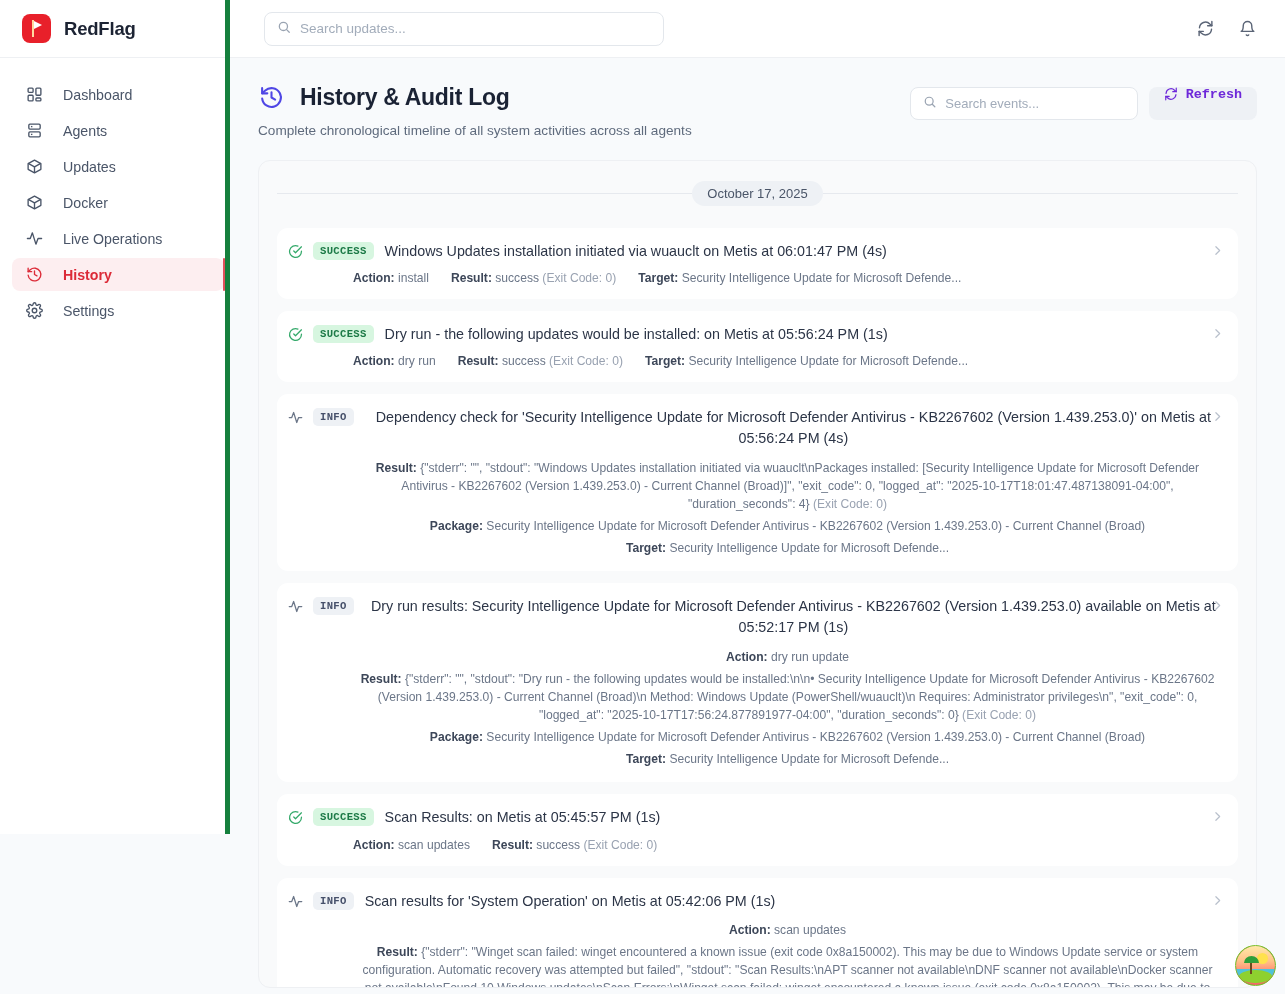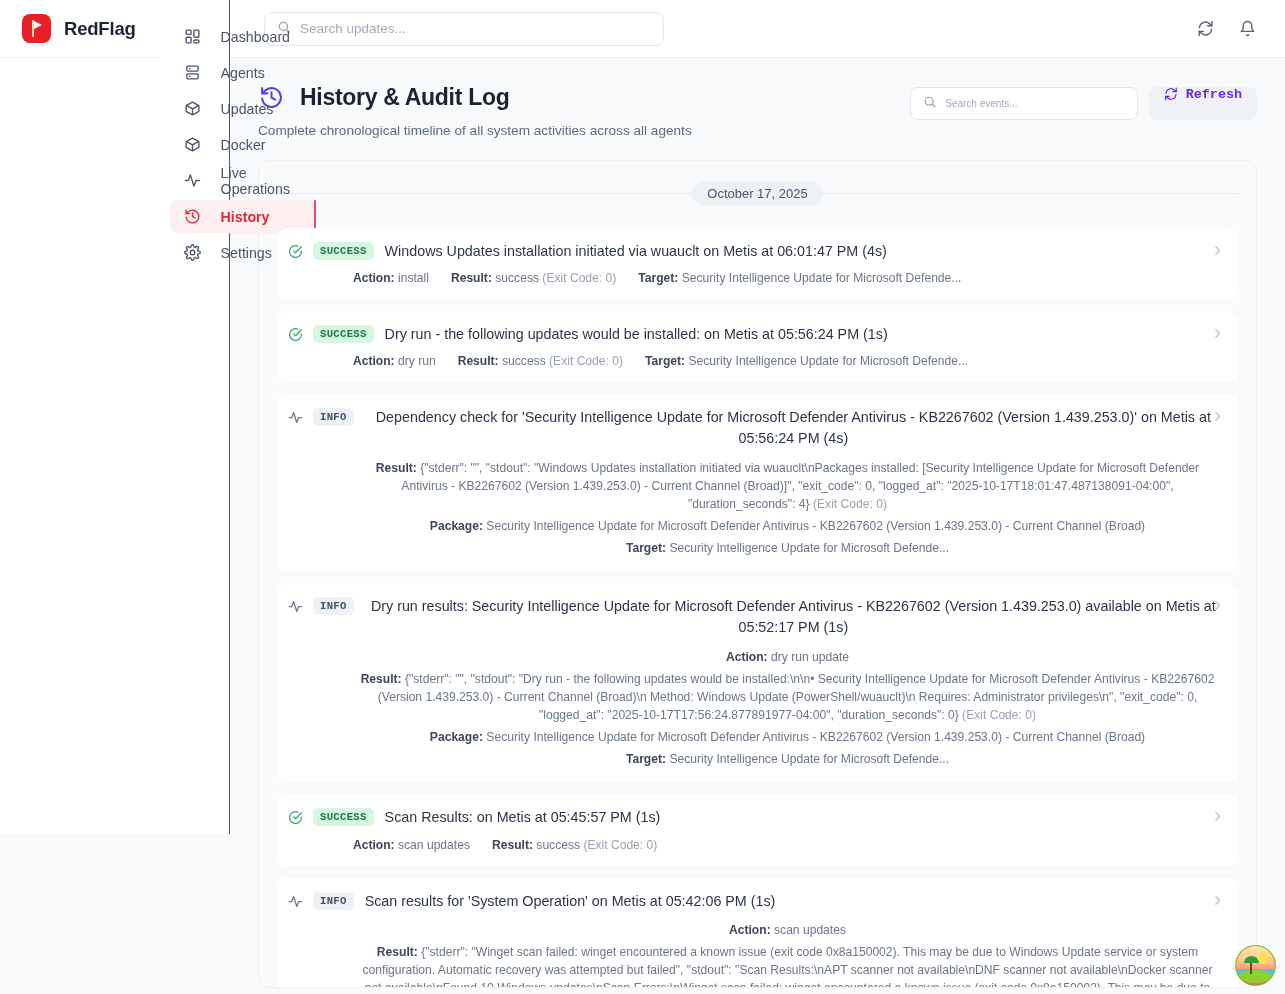--- a/index.html
+++ b/index.html
@@ -8,23 +8,23 @@
     font-family: "Liberation Sans", sans-serif;
     background: #f8fafc;
     overflow: hidden;
   }
   .app { display: flex; width: 1285px; height: 994px; }
 
   
   .sidebar {
     width: 230px; height: 834px;
     background: #ffffff;
-    border-right: 1px solid #15803d;
+    border-right: 5px solid #15803d;
     flex: 0 0 230px;
-    display: flex; flex-direction: row;
+    display: flex; flex-direction: column;
   }
   .brand {
     height: 58px; display: flex; align-items: center; gap: 13px;
     padding: 0 22px; border-bottom: 1px solid #eef0f3;
   }
   .brand-logo {
     width: 29px; height: 29px; border-radius: 8px;
     background: #e8202a; position: relative; flex: 0 0 29px;
   }
   .brand-logo::before {
@@ -86,21 +86,21 @@
   .title-icon { width: 27px; height: 27px; color: #4f46e5; display:flex; align-items:center; justify-content:center; }
   .page-title { font-size: 23px; font-weight: bold; color: #1a2234; letter-spacing: -0.3px; }
   .page-sub { font-size: 13.6px; color: #5d6broken; }
   .page-sub { color: #5f6b7d; margin-top: 12px; }
   .head-right { margin-left: auto; display: flex; align-items: center; gap: 11px; margin-top: 3px; }
   .events-search {
     width: 228px; height: 33px; border: 1px solid #e3e7ec; border-radius: 8px;
     display: flex; align-items: center; gap: 9px; padding: 0 12px; background: #fff;
   }
   .events-search input {
-    border:none; outline:none; font-size: 10px; color:#2d3748; background:transparent;
+    border:none; outline:none; font-size: 13px; color:#2d3748; background:transparent;
     font-family: "Liberation Sans", sans-serif; width: 100%;
   }
   .events-search input::placeholder { color: #a2acba; }
   .refresh-btn {
     height: 33px; padding: 0 15px; border-radius: 8px; background: #eef1f5;
     border: none; display: flex; align-items: flex-start; gap: 8px; cursor: pointer;
     font-size: 13.4px; font-weight: 600; color: #6d28d9;
     font-family: Liberation Mono, monospace;
   }
 

